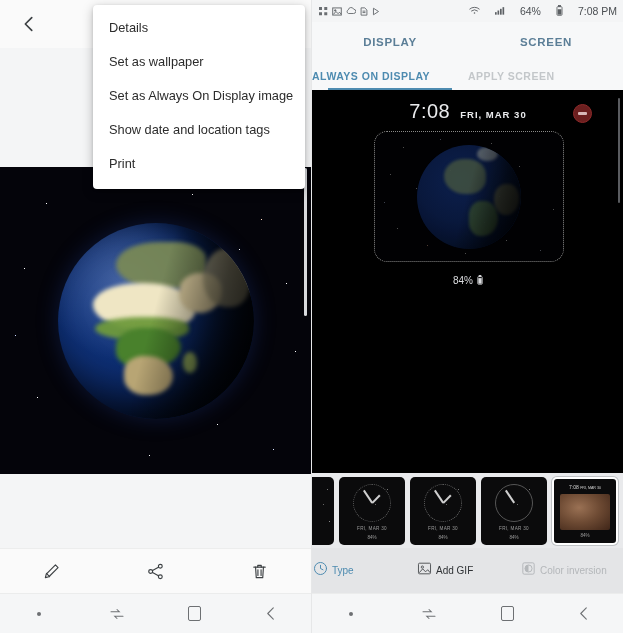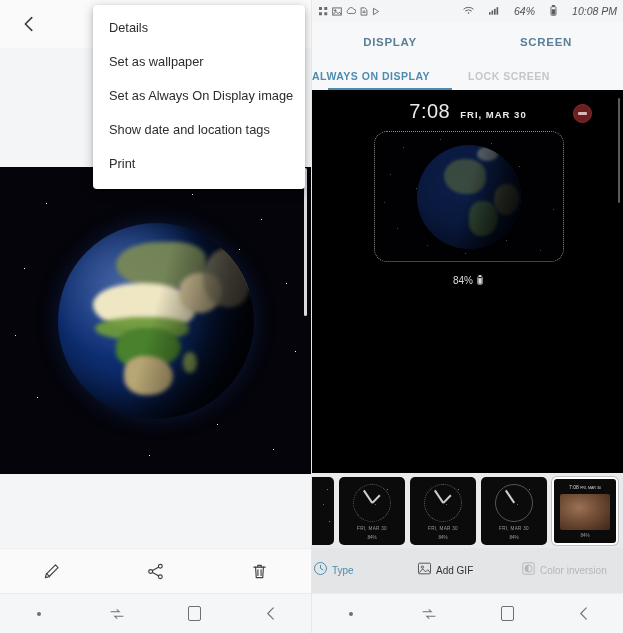--- a/index.html
+++ b/index.html
@@ -130,21 +130,21 @@
   }
   .statusbar {
     position:absolute; top:0; left:0; width:312px; height:22px;
     background:#f4f5f6;
     display:flex; align-items:center;
     padding:0 7px;
     font-size:10px; color:#54585c;
   }
   .sb-left { display:flex; gap:4px; align-items:center; }
   .sb-left svg { display:block; }
-  .sb-right { margin-left:auto; display:flex; gap:15px; align-items:center;font-style:italic; }
+  .sb-right { margin-left:auto; display:flex; gap:15px; align-items:center; }
   .sb-right .txt { font-size:10.5px; color:#4b4f53; letter-spacing:0; }
 
   .action-bar {
     position:absolute; top:22px; left:0; width:312px; height:40px;
     background:#f7f8f9;
     display:flex; align-items:center;
   }
   .action-btn {
     flex:1; text-align:center;
     font-size:11.5px; font-weight:bold; letter-spacing:.7px;
@@ -450,35 +450,35 @@
             </svg>
         </span>
         <span class="txt">64%</span>
         <span>
           <svg viewBox="0 0 8 13" width="7" height="11" fill="none" stroke="#5c6064" stroke-width="1">
               <rect x="1" y="2" width="6" height="10.2" rx="1"></rect>
               <rect x="2.8" y="0.4" width="2.4" height="1.4" fill="#5c6064"></rect>
               <rect x="1.8" y="5" width="4.4" height="6.4" fill="#5c6064" stroke="none"></rect>
             </svg>
         </span>
-        <span class="txt">10:08 PM</span>
+        <span class="txt">7:08 PM</span>
       </div>
     </div>
 
     <div class="action-bar">
       <div class="action-btn">DISPLAY</div>
       <div class="action-btn">SCREEN</div>
     </div>
 
     <div class="tabs">
       <div class="tab active">
         <span>ALWAYS ON DISPLAY</span>
         <span class="tab-underline"></span>
       </div>
-      <div class="tab inactive">LOCK SCREEN</div>
+      <div class="tab inactive">APPLY SCREEN</div>
     </div>
 
     <div class="preview">
       <div class="pv-clockline">
         <span class="pv-time">7:08</span>
         <span class="pv-date">FRI, MAR 30</span>
       </div>
 
       <div class="pv-remove">
           <i></i>

